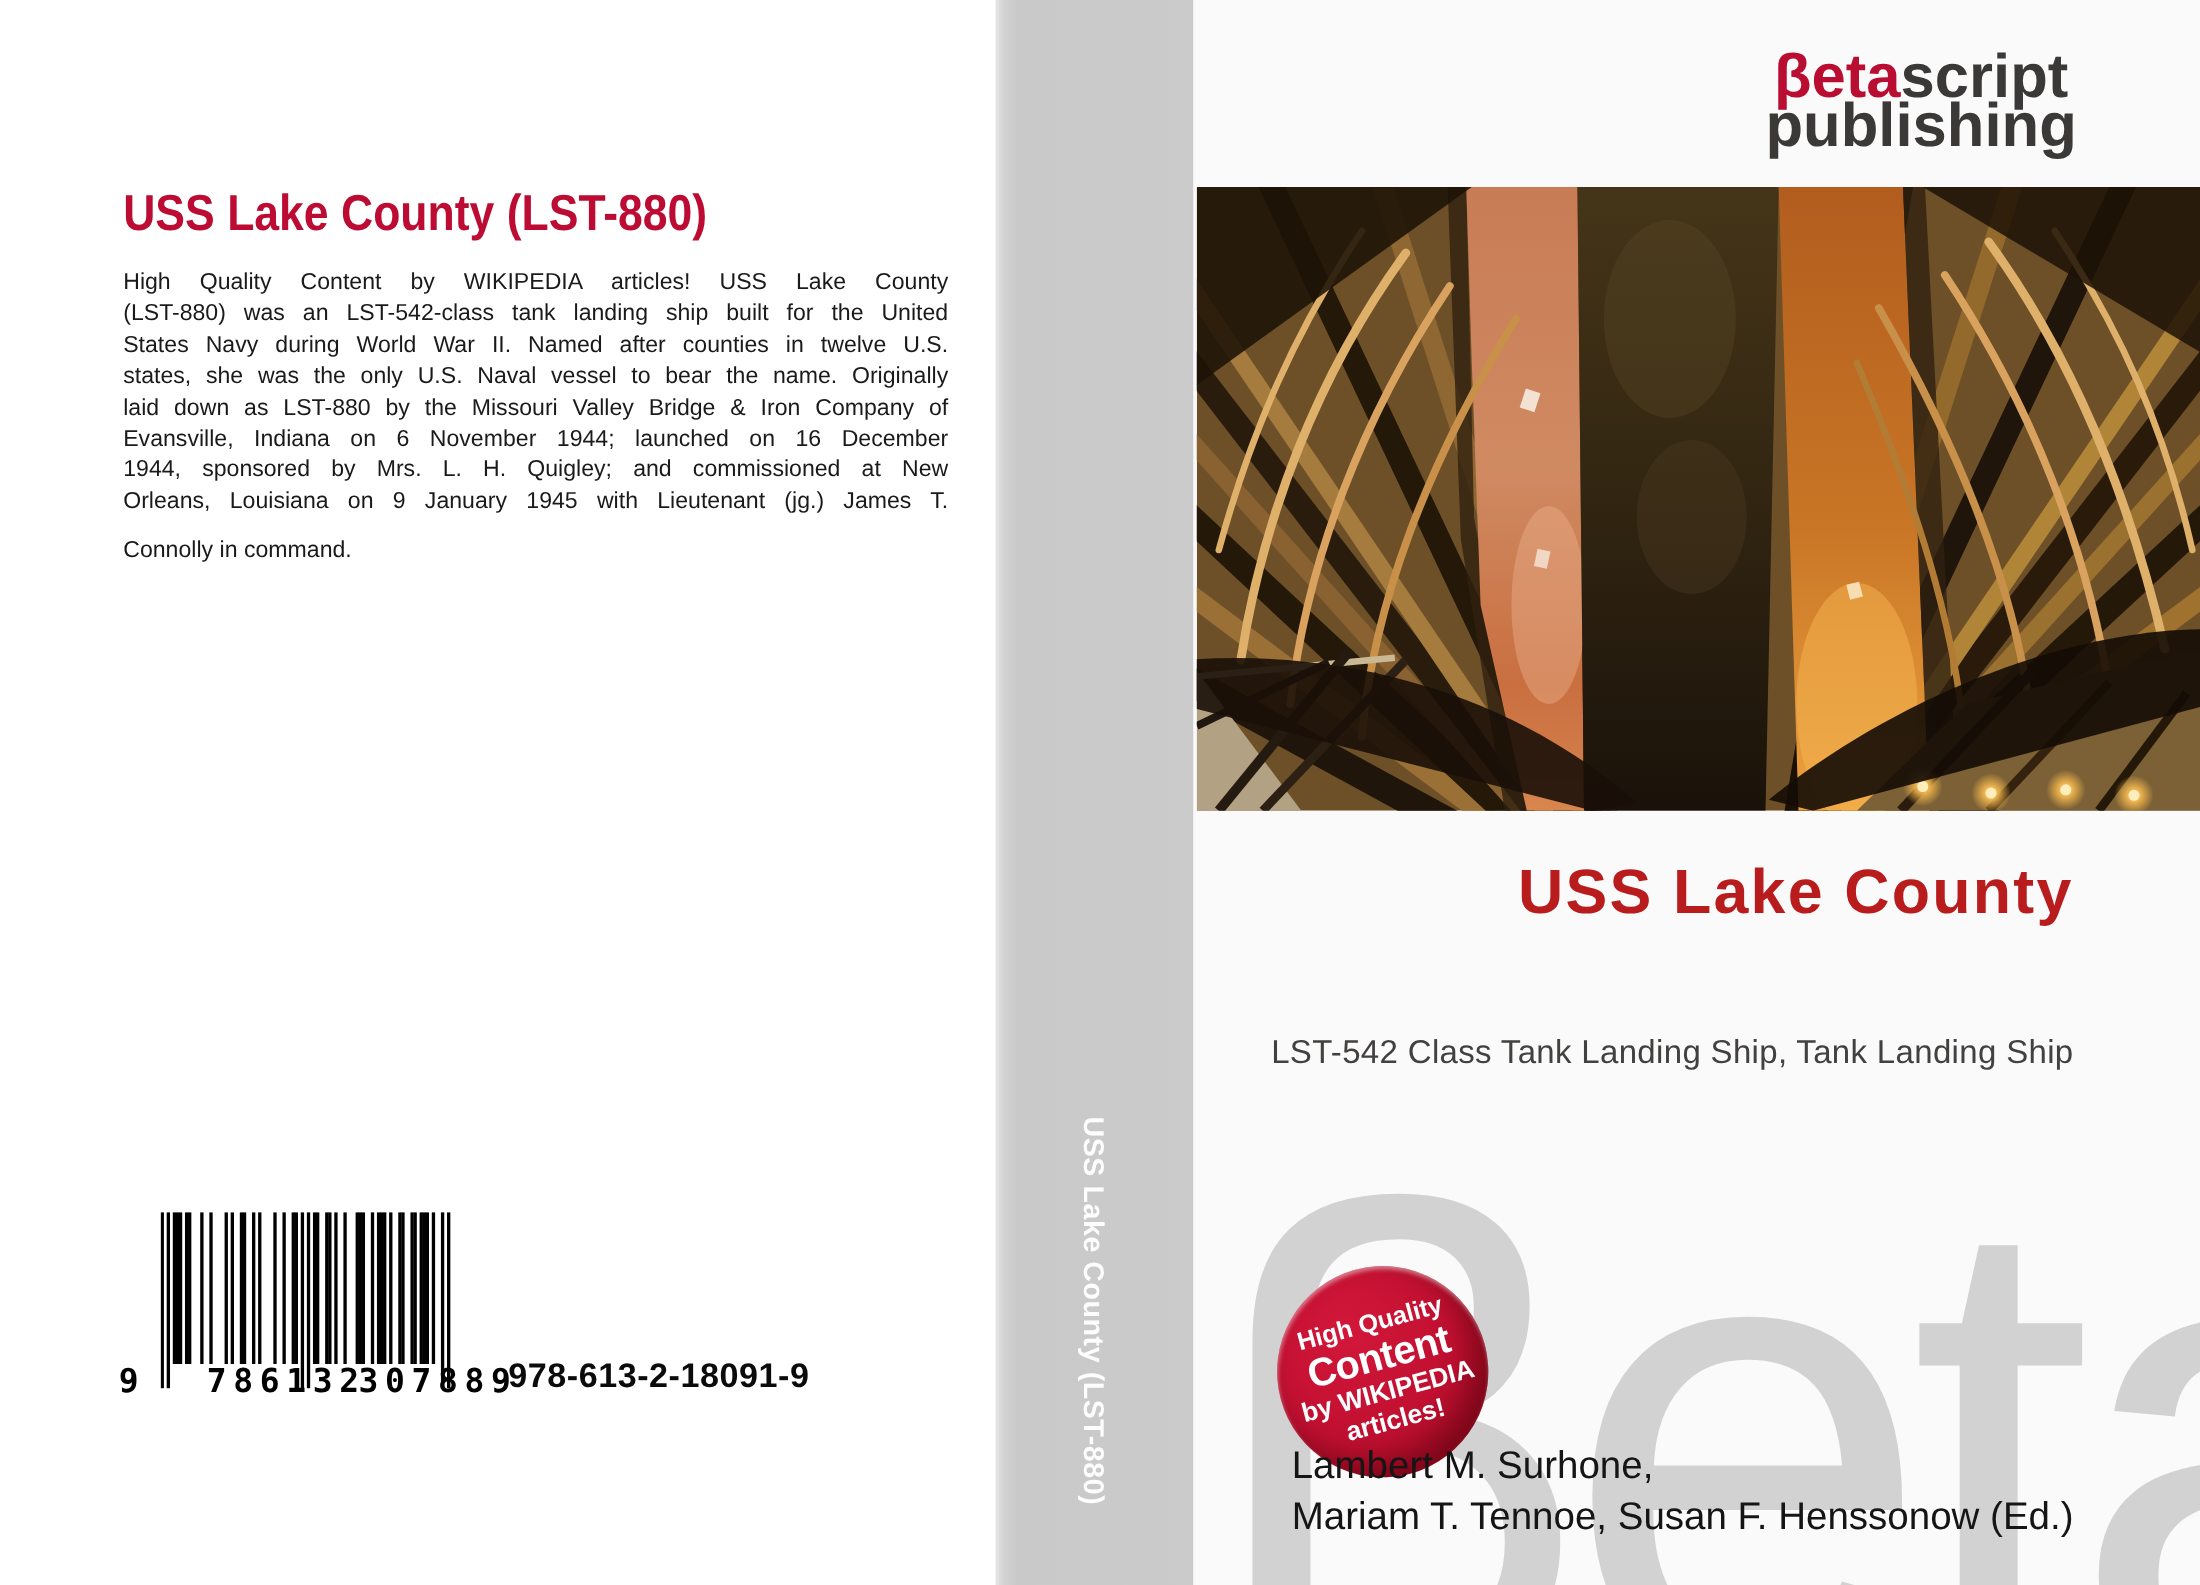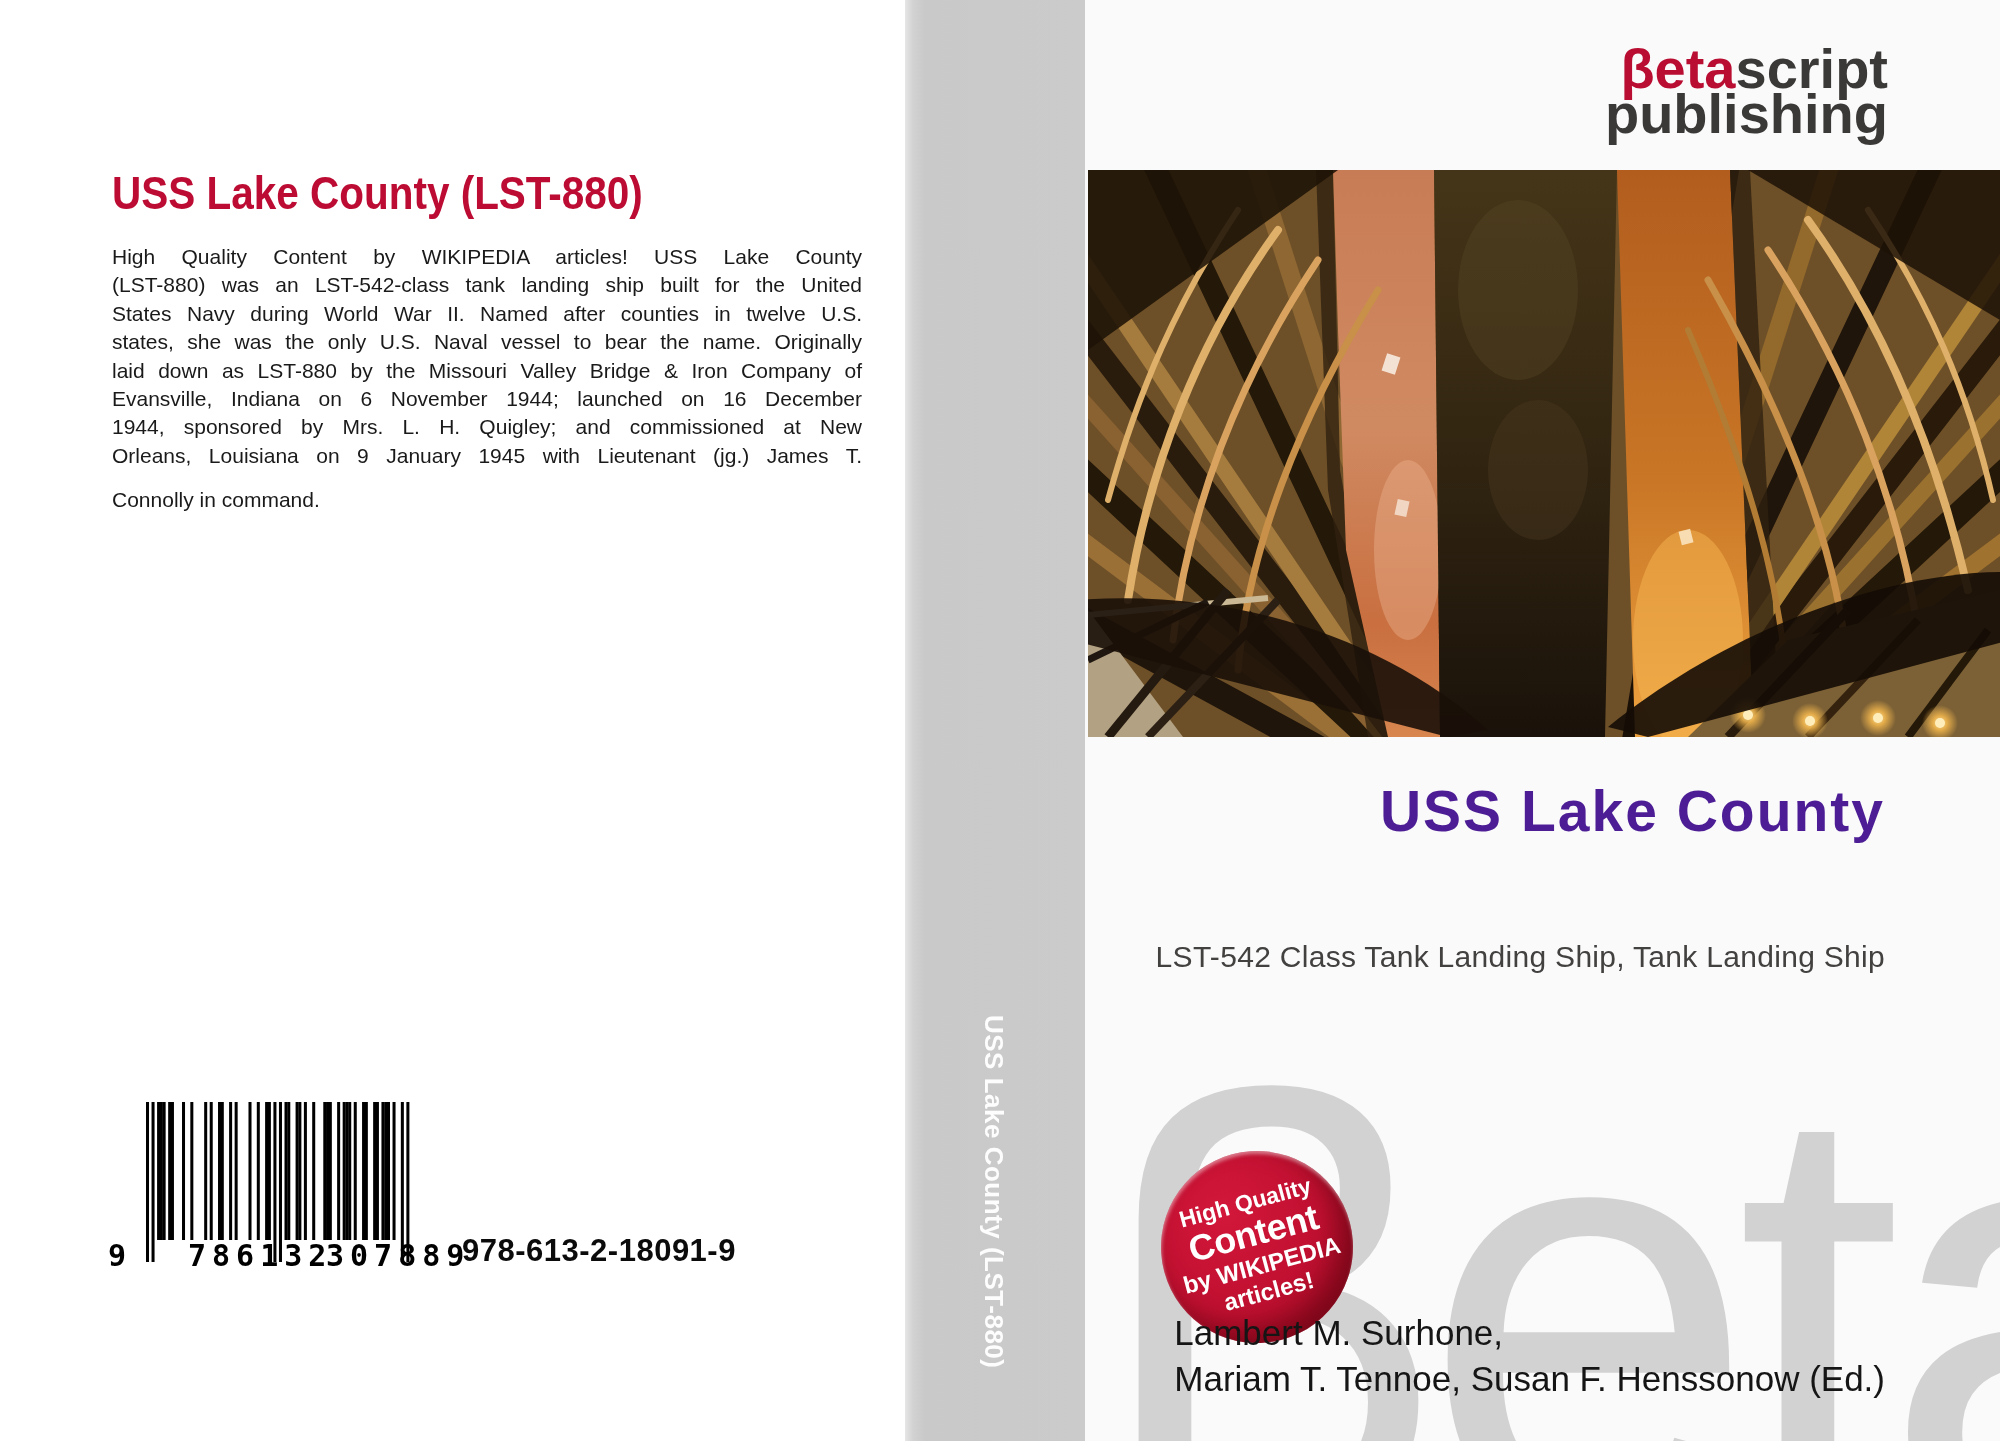--- a/index.html
+++ b/index.html
@@ -29,28 +29,28 @@
   .bc-g1{left:188px;}
   .bc-g2{left:326px;}
   .isbn-text{position:absolute;left:438px;top:1233px;font-size:31px;font-weight:bold;color:#0b0b0b;
              letter-spacing:.5px;margin-left:24px;}
 
   
   .spine-title{position:absolute;left:978px;top:1015px;writing-mode:vertical-rl;
                color:#fdfdfd;font-size:26px;font-weight:bold;white-space:nowrap;letter-spacing:.5px;}
 
   
-  .publisher{position:absolute;right:112px;top:46px;text-align:right;
+  .publisher{position:absolute;right:112px;top:46px;text-align:center;
              font-size:56px;font-weight:bold;line-height:45px;letter-spacing:0;}
   .publisher .brand-red{color:#b90d32;}
   .publisher .brand-dark{color:#3b3938;}
 
   .cover-photo{position:absolute;left:1088px;top:170px;width:912px;height:567px;overflow:hidden;}
 
-  .front-title{position:absolute;right:115px;top:780px;text-align:right;color:#4c1d95;
+  .front-title{position:absolute;right:115px;top:780px;text-align:right;color:#b91c1c;
                font-size:57px;font-weight:bold;line-height:62px;letter-spacing:2px;white-space:nowrap;}
   .front-subtitle{position:absolute;right:115px;top:940px;text-align:center;color:#434140;
                   font-size:30px;letter-spacing:.3px;white-space:nowrap;}
 
   .watermark-svg{position:absolute;left:1085px;top:1000px;width:915px;height:441px;}
 
   .badge{position:absolute;left:1161px;top:1151px;width:192px;height:192px;border-radius:50%;
          background:radial-gradient(circle at 38% 28%,#d2173a 0%,#c11031 52%,#a80c27 80%,#90081f 100%);
          box-shadow:inset 0 3px 4px rgba(255,255,255,.45), inset -10px -16px 26px rgba(80,0,10,.5);
          transform:rotate(-15deg);color:#fff;text-align:center;

